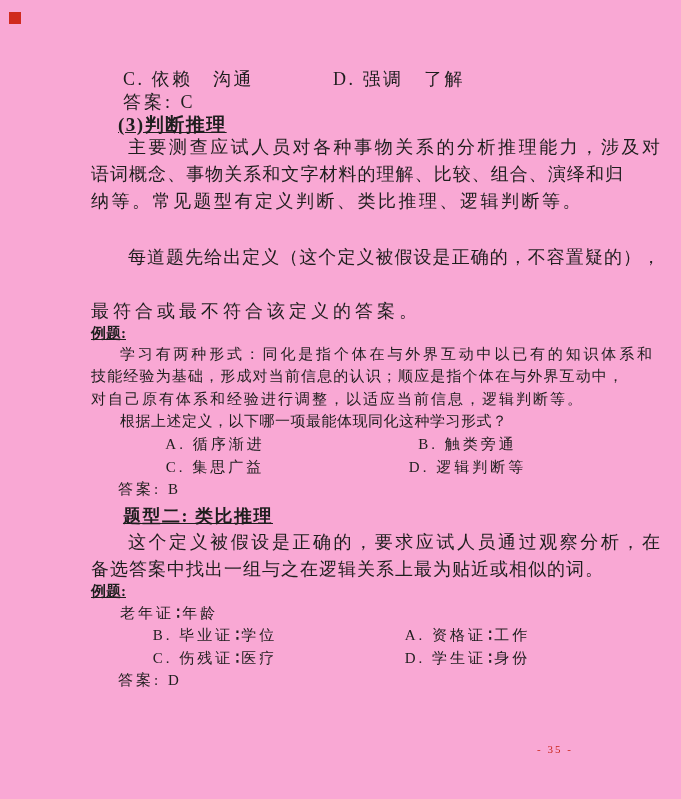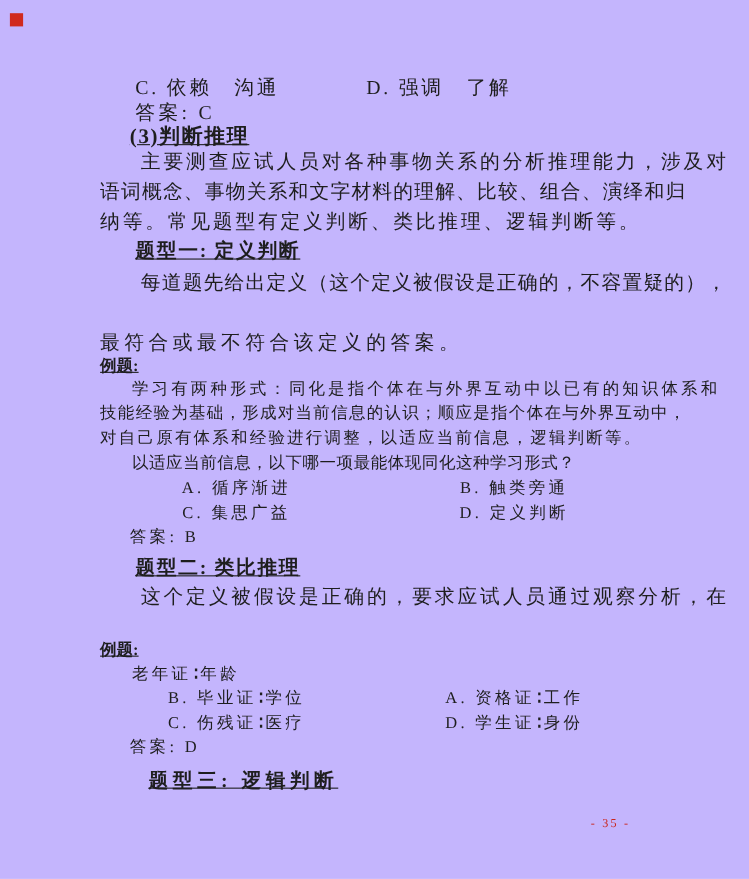--- a/index.html
+++ b/index.html
@@ -1,19 +1,19 @@
 <!DOCTYPE html>
 <html><head>
 <meta charset="utf-8">
 <style>
   html,body{margin:0;padding:0;background:#ffffff;}
   .page{
     position:relative;
     width:681px;height:799px;
-    background:#c4b5fd;
+    background:#f9a8d4;
     font-family:"Liberation Serif","DejaVu Serif",serif;
     color:#1e1e1e;
     overflow:hidden;
   }
   .ln{position:absolute;line-height:1.12;white-space:nowrap;}
   .big{font-size:18px;}
   .sm{font-size:15px;}
   .b{font-weight:bold;text-decoration:underline;}
   
   .just{left:91px;width:532px;white-space:normal;text-align:justify;text-align-last:justify;}
@@ -50,53 +50,52 @@
     <span>D. 强调　了解</span>
   </div>
   <div class="ln big ls3" style="top:92px;left:123px">答案: C</div>
 
   <div class="ln b ls15" style="top:114px;left:118px;font-size:19px">(3)判断推理</div>
 
   <div class="ln big just ind2-big" style="top:137px">主要测查应试人员对各种事物关系的分析推理能力，涉及对</div>
   <div class="ln big just" style="top:164px">语词概念、事物关系和文字材料的理解、比较、组合、演绎和归</div>
   <div class="ln big ls25" style="top:191px;left:91px">纳等。常见题型有定义判断、类比推理、逻辑判断等。</div>
 
-  <div class="ln big b ls15" style="top:218px;left:123px">题型一: 定义判断</div>
   <div class="ln big just ind2-big" style="top:247px">每道题先给出定义（这个定义被假设是正确的，不容置疑的），</div>
   <div class="ln big ls4" style="top:301px;left:91px">最符合或最不符合该定义的答案。</div>
 
   <div class="ln sm b" style="top:325px;left:91px">例题:</div>
   <div class="ln sm just ind2-sm" style="top:346px">学习有两种形式：同化是指个体在与外界互动中以已有的知识体系和</div>
   <div class="ln sm just" style="top:368px">技能经验为基础，形成对当前信息的认识；顺应是指个体在与外界互动中，</div>
   <div class="ln sm ls2" style="top:391px;left:91px">对自己原有体系和经验进行调整，以适应当前信息，逻辑判断等。</div>
-  <div class="ln sm ls05" style="top:413px;left:120px">以适应当前信息，以下哪一项最能体现同化这种学习形式？</div>
+  <div class="ln sm ls05" style="top:413px;left:120px">根据上述定义，以下哪一项最能体现同化这种学习形式？</div>
 
   <div class="ln sm optrow cols-sm ls3" style="top:436px;left:118px;width:505px">
     <span>A. 循序渐进</span>
     <span>B. 触类旁通</span>
   </div>
   <div class="ln sm optrow cols-sm ls3" style="top:459px;left:118px;width:505px">
     <span>C. 集思广益</span>
-    <span>D. 定义判断</span>
+    <span>D. 逻辑判断等</span>
   </div>
   <div class="ln sm ls3" style="top:481px;left:118px">答案: B</div>
 
   <div class="ln big b ls15" style="top:506px;left:123px">题型二: 类比推理</div>
   <div class="ln big just ind2-big" style="top:532px">这个定义被假设是正确的，要求应试人员通过观察分析，在</div>
+  <div class="ln big ls1" style="top:559px;left:91px">备选答案中找出一组与之在逻辑关系上最为贴近或相似的词。</div>
 
   <div class="ln sm b" style="top:583px;left:91px">例题:</div>
   <div class="ln sm ls3" style="top:605px;left:120px">老年证∶年龄</div>
 
   <div class="ln sm optrow cols-sm ls3" style="top:627px;left:118px;width:505px">
     <span>B. 毕业证∶学位</span>
     <span>A. 资格证∶工作</span>
   </div>
   <div class="ln sm optrow cols-sm ls3" style="top:650px;left:118px;width:505px">
     <span>C. 伤残证∶医疗</span>
     <span>D. 学生证∶身份</span>
   </div>
   <div class="ln sm ls3" style="top:672px;left:118px">答案: D</div>
 
-  <div class="ln big b ls4" style="top:699px;left:135px">题型三: 逻辑判断</div>
 
   <div class="pagenum">- 35 -</div>
 
 </div>
 
 </body></html>

